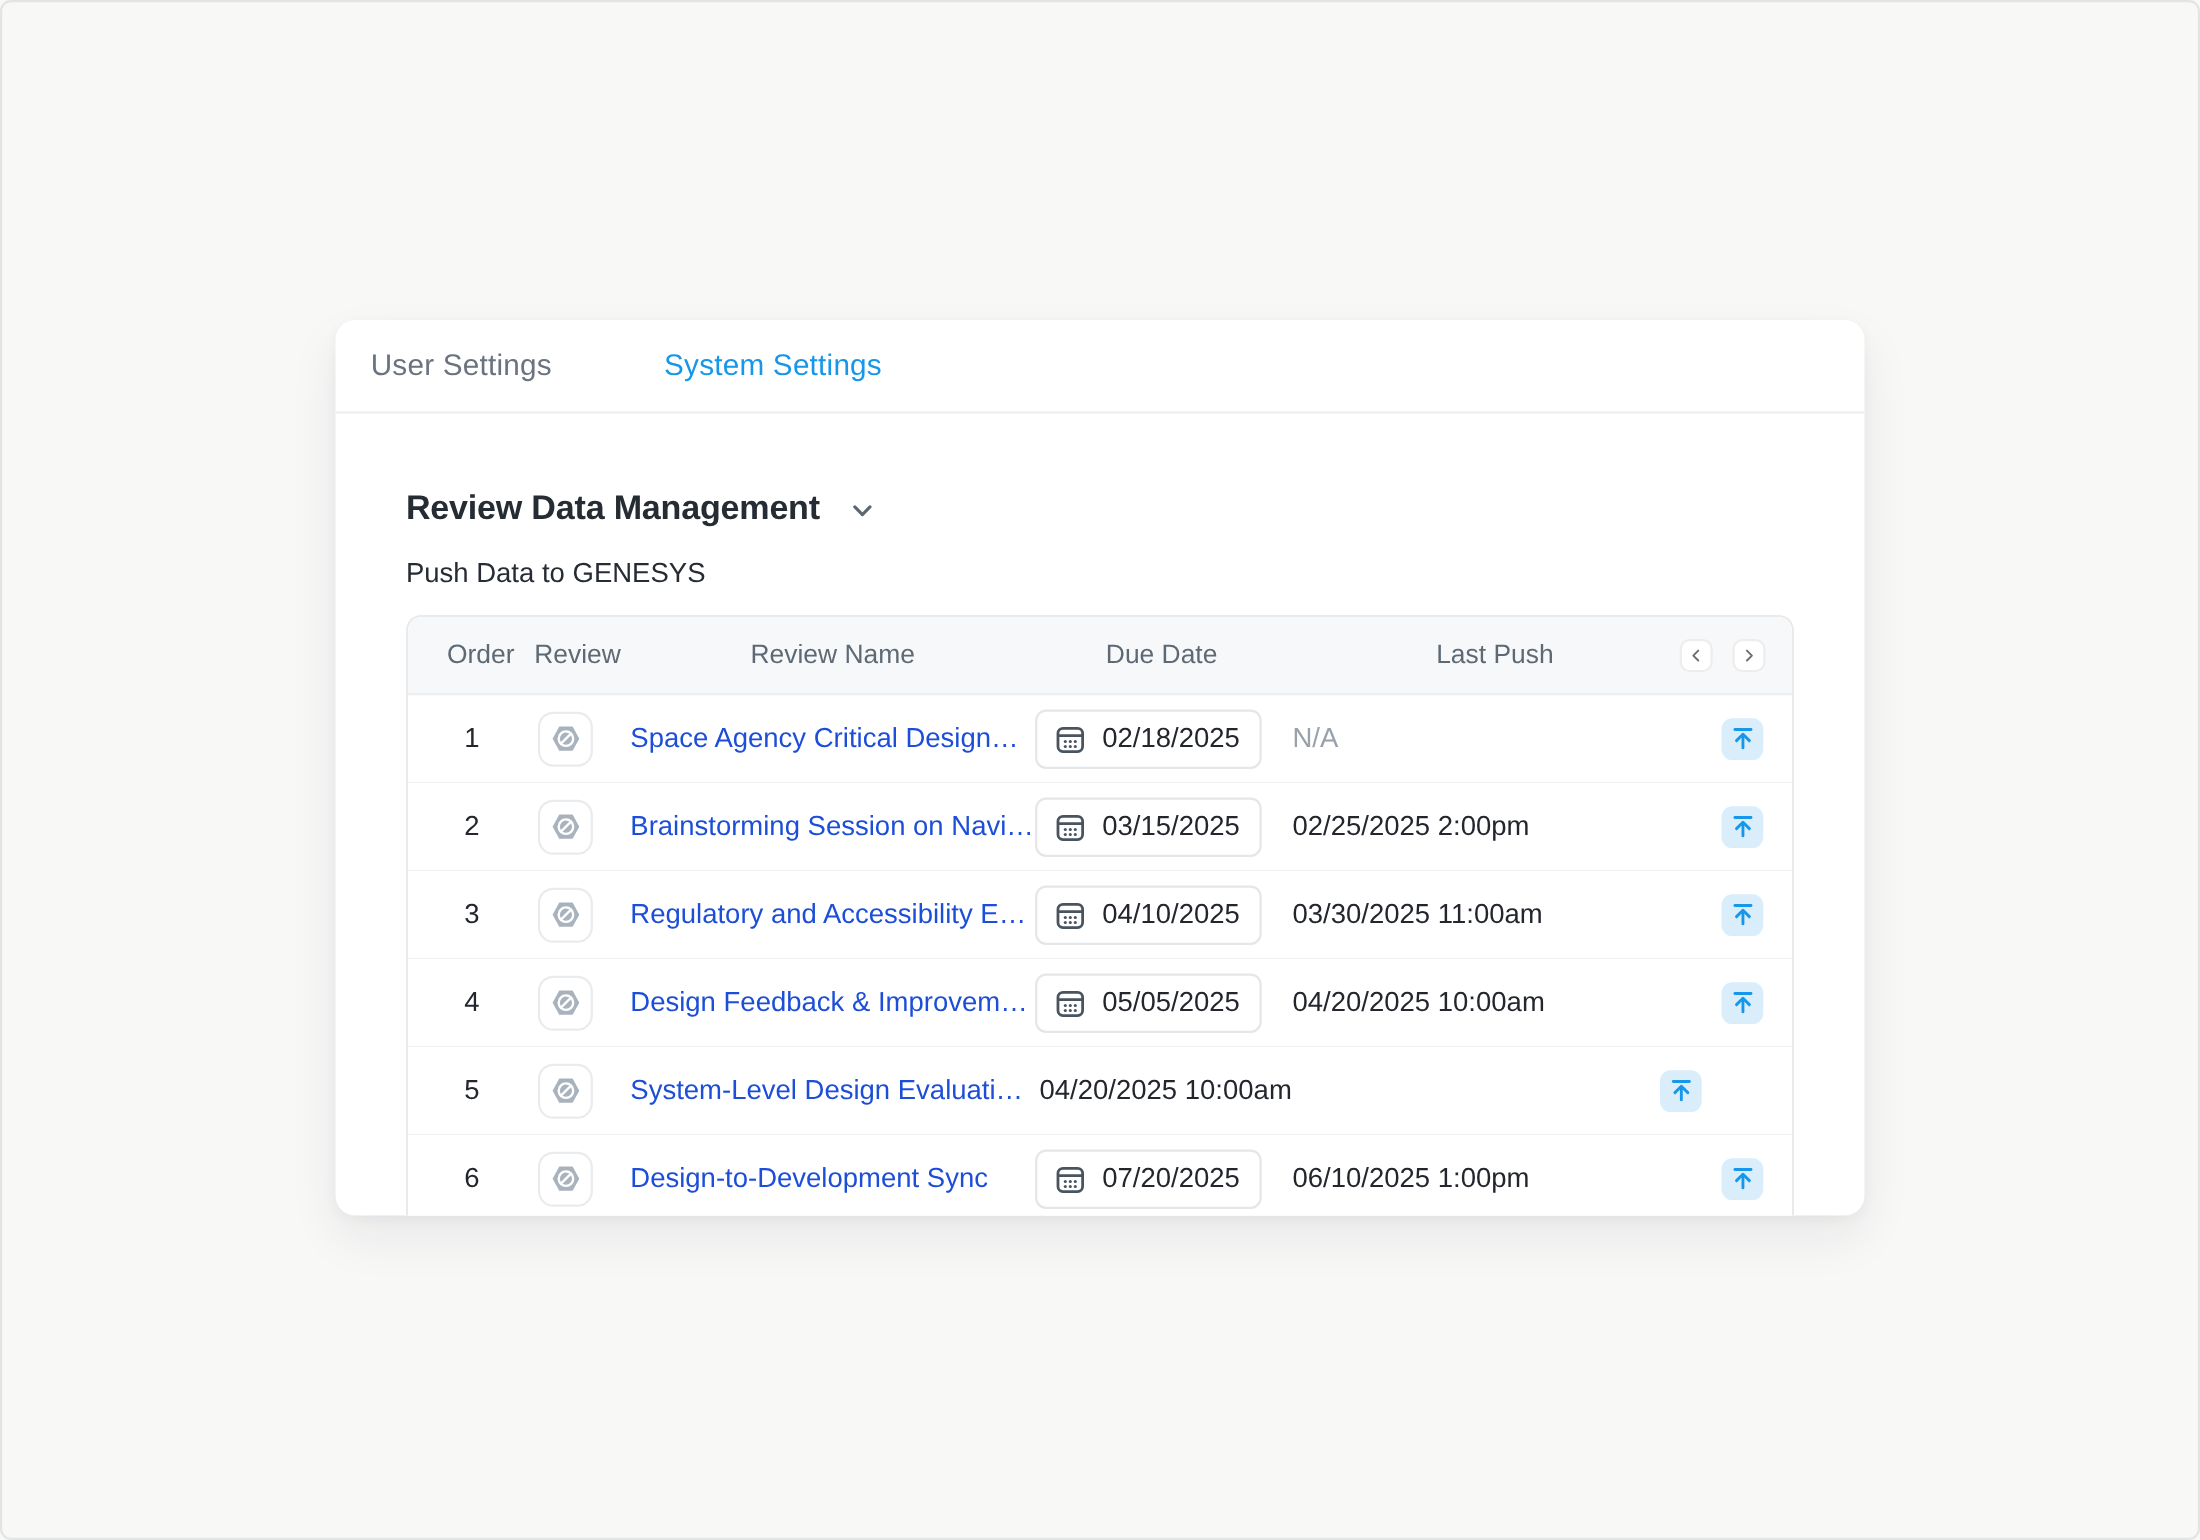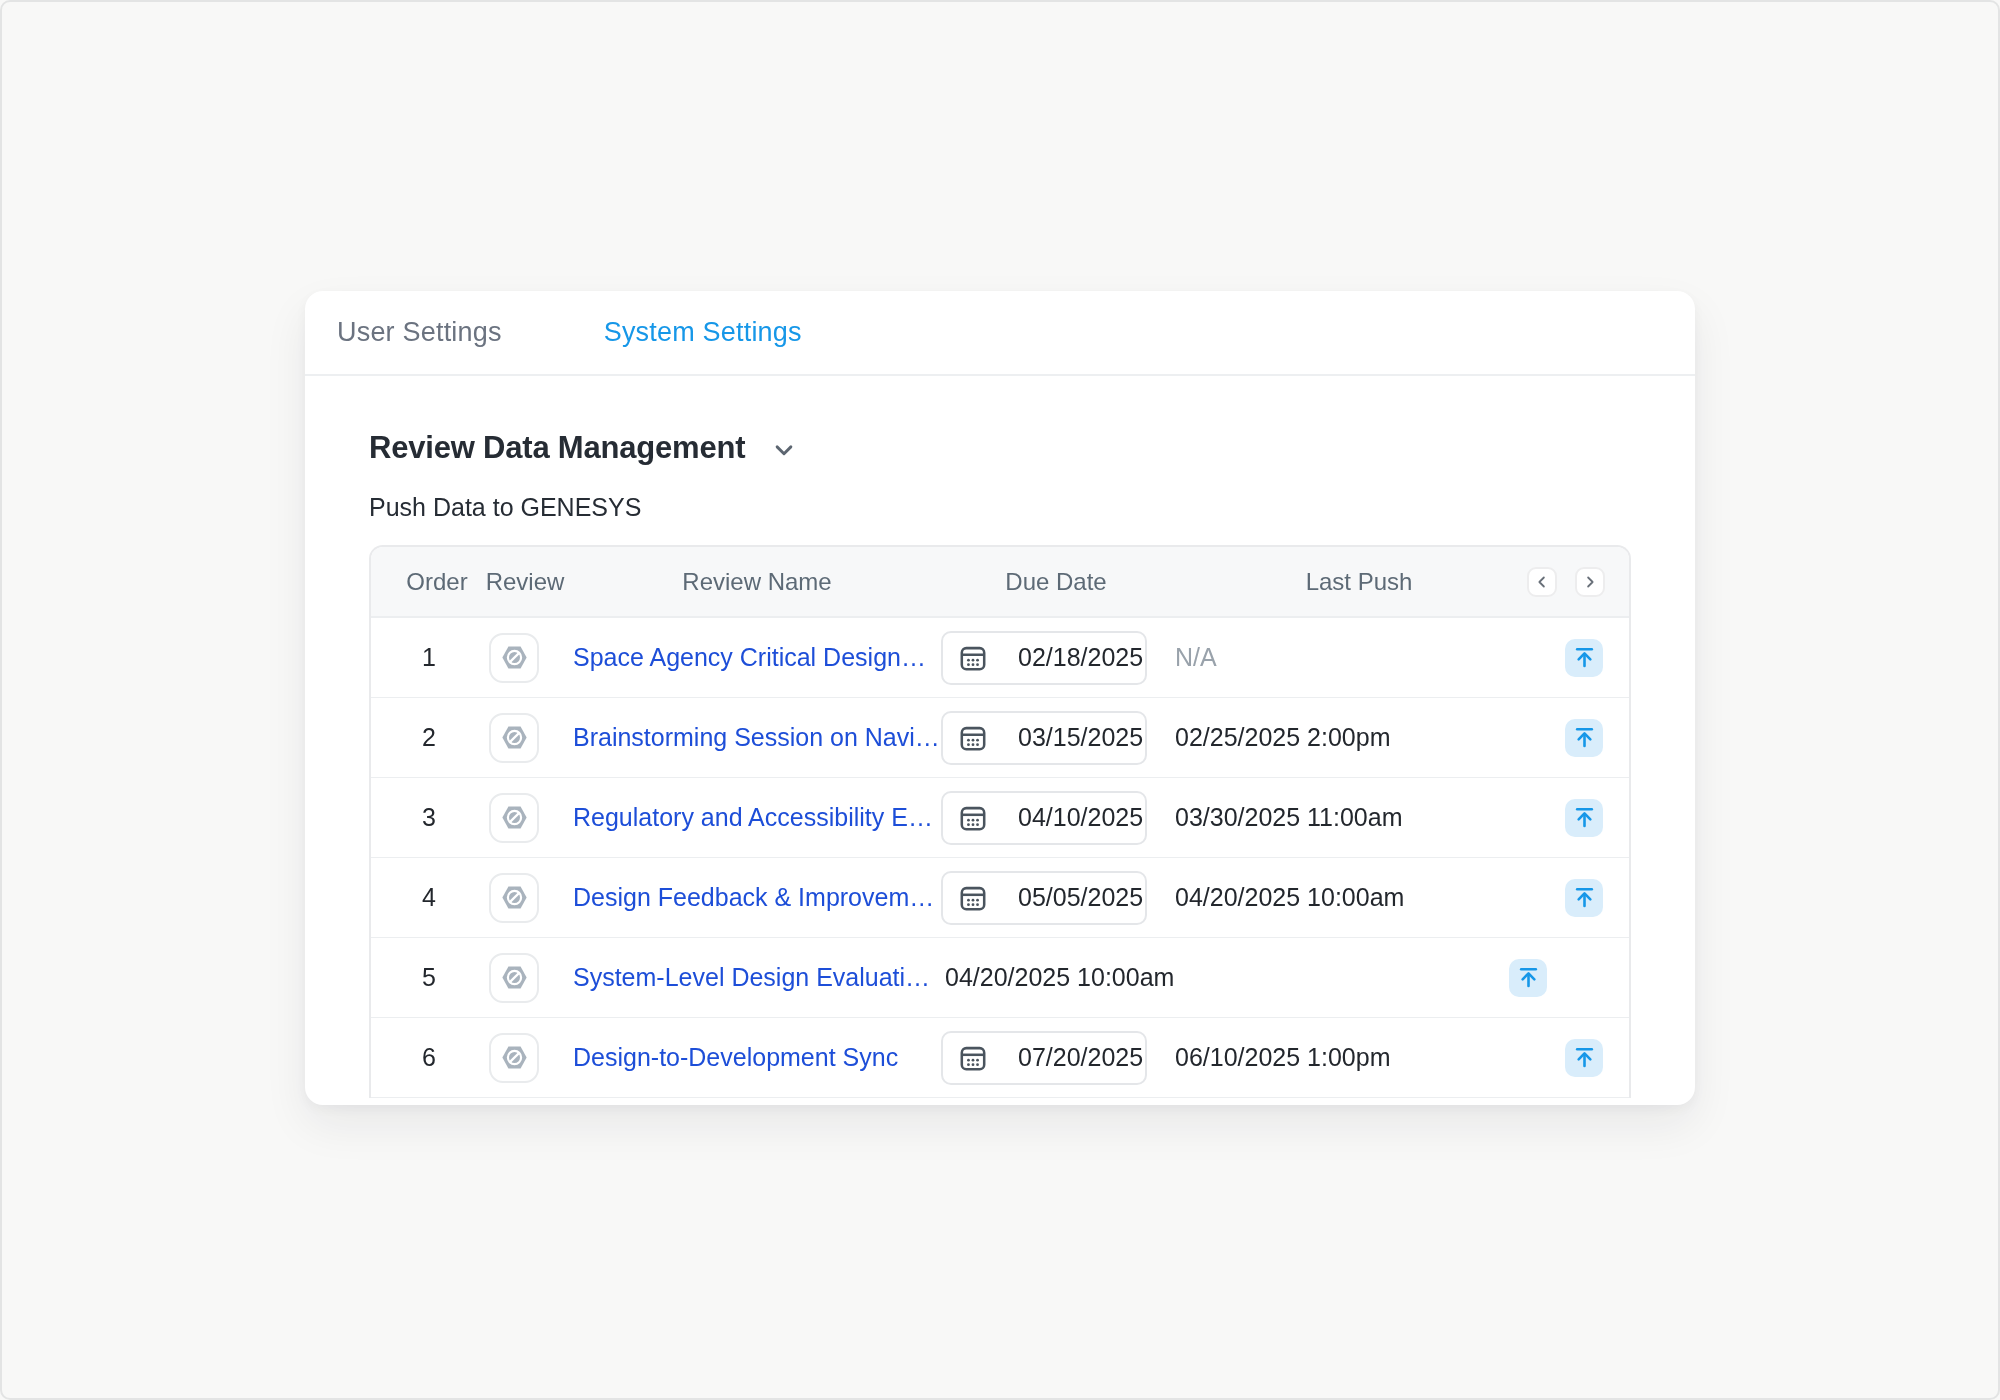--- a/index.html
+++ b/index.html
@@ -43,21 +43,21 @@
     letter-spacing: 0.2px;
     cursor: pointer;
     background: none; border: none;
     font-family: inherit;
     padding: 6px 2px;
   }
   .tab.active { color: #1697e8; margin-left: 48px; }
   
   .content { padding: 0 64px; }
   .heading-row {
-    margin-top: 54px;
+    margin-top: 68px;
     display: flex;
     align-items: center;
     gap: 24px;
   }
   .heading {
     font-size: 31px;
     font-weight: 700;
     color: #262c34;
     letter-spacing: -0.2px;
   }
@@ -139,21 +139,21 @@
     color: #1d4ed8;
     white-space: nowrap;
     overflow: hidden;
   }
   .due-field {
     width: 206px; height: 54px;
     border: 2px solid #e4e6e9;
     border-radius: 10px;
     background: #fff;
     display: flex; align-items: center;
-    gap: 29px;
+    gap: 13px;
     padding: 0 14px;
     cursor: pointer;
     font-family: inherit;
     text-align: right;
   }
   .due-text { font-size: 25px; color: #23272d; white-space: nowrap; }
   .cell-lastpush { font-size: 25px; color: #23272d; white-space: nowrap; padding-left: 4px; }
   .cell-lastpush.na { color: #99a2ab; }
   .push-btn {
     width: 38px; height: 38px;

